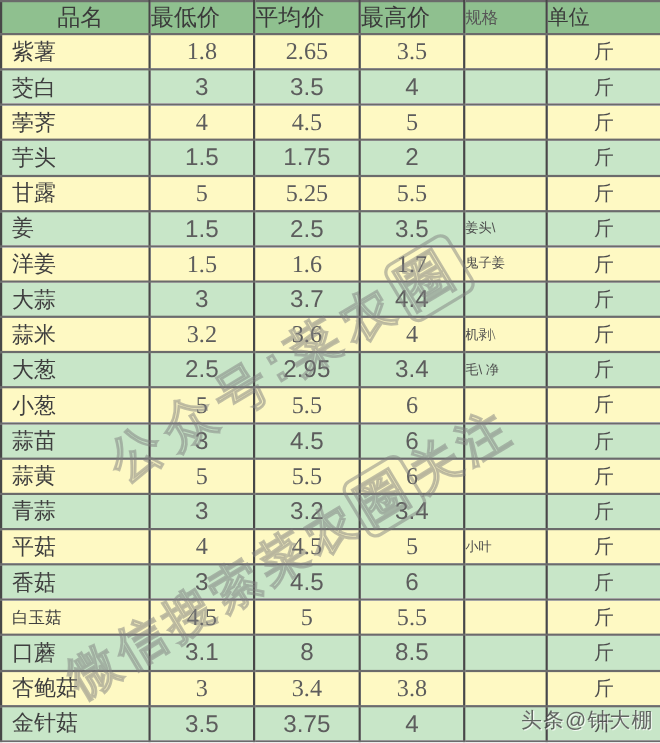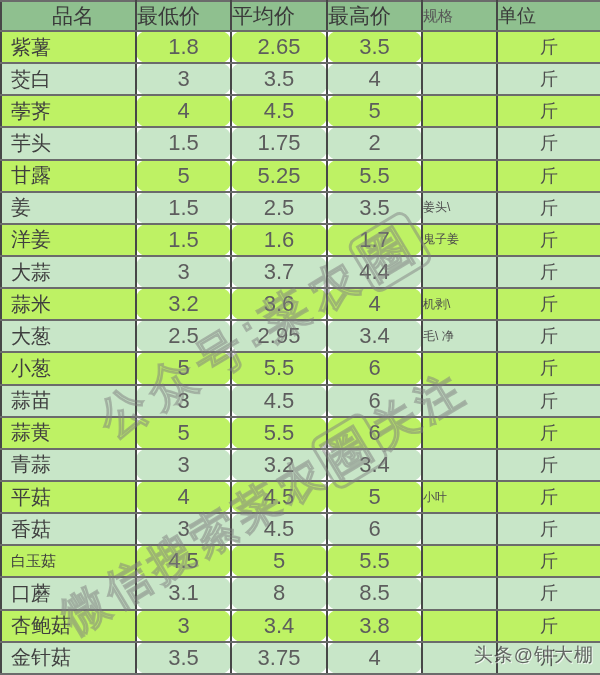--- a/index.html
+++ b/index.html
@@ -38,28 +38,28 @@
     color:#3a3a3a;
     font-size:21px;
     text-align:left;
     vertical-align:middle;
   }
   .price-table thead th.h-name{text-align:center;padding-left:9px;}
   .price-table thead th.h-spec{font-size:15px;color:#565656;}
   .price-table thead th.h-unit{font-size:19px;}
   .price-table tbody tr{height:32px;}
   .price-table tbody tr.row-green td{background:#c8e6c8;}
-  .price-table tbody tr.row-white td{background:#bef264;}
+  .price-table tbody tr.row-white td{background:#fef9c3;font-family:Liberation Serif, serif;}
   td.cell-name{
     text-align:left;padding-left:9px;
     font-size:20px;color:#3f3f3f;vertical-align:middle;
   }
   td.cell-name.small-name{font-size:15px;}
   td.cell-num{
-    text-align:center;font-size:22px;color:#5d5d5d;vertical-align:middle;border-radius:11px;
+    text-align:center;font-size:22px;color:#5d5d5d;vertical-align:middle;
   }
   td.cell-spec{
     text-align:left;font-size:12px;color:#4c4c4c;vertical-align:middle;
   }
   td.cell-unit{
     text-align:center;font-size:18px;color:#4c4c4c;vertical-align:middle;
   }
   
   .wm{
     position:absolute;

